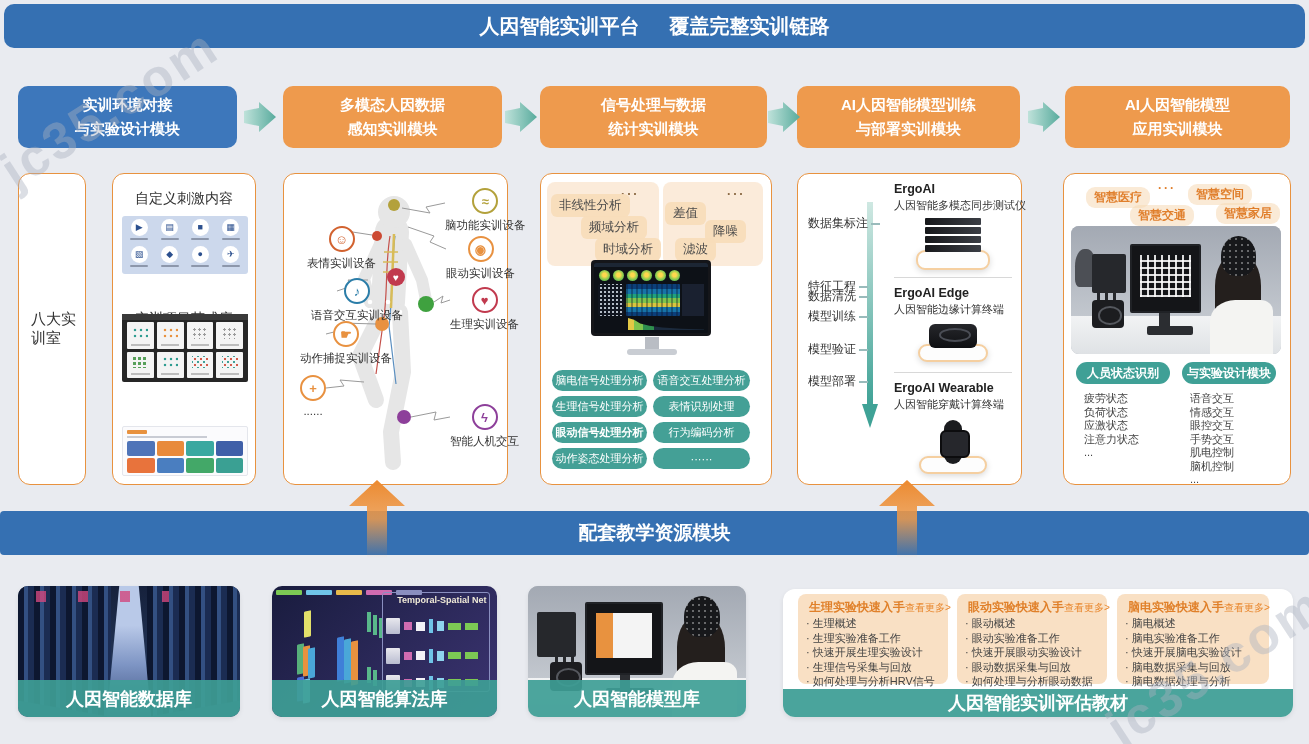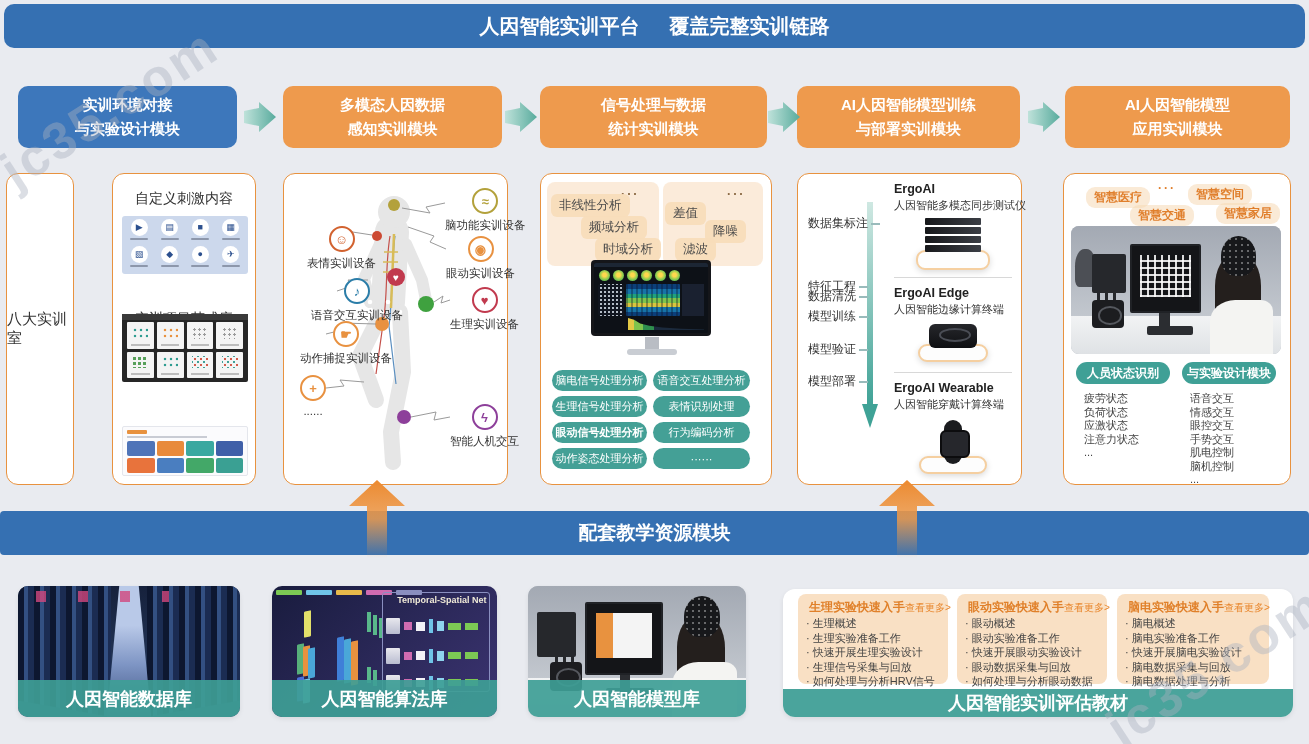--- a/index.html
+++ b/index.html
@@ -245,21 +245,21 @@
   <svg class="flow-arrow" style="left:505px;" viewBox="0 0 32 30">
     <polygon points="0,9 15,6 15,0 32,15 15,30 15,24 0,21" fill="url(#ag)"></polygon>
   </svg>
   <svg class="flow-arrow" style="left:768px;" viewBox="0 0 32 30">
     <polygon points="0,9 15,6 15,0 32,15 15,30 15,24 0,21" fill="url(#ag)"></polygon>
   </svg>
   <svg class="flow-arrow" style="left:1028px;" viewBox="0 0 32 30">
     <polygon points="0,9 15,6 15,0 32,15 15,30 15,24 0,21" fill="url(#ag)"></polygon>
   </svg>
 
-  <div class="panel rooms-label" style="left:6px;width:68px;">
+  <div class="panel rooms-label" style="left:18px;width:68px;padding-left:12px;">
     <span>八大实训室</span>
   </div>
 
   <div class="panel" style="left:112px;width:144px;">
     <div class="sec-title" style="margin-top:16px;">自定义刺激内容</div>
     <div class="stim-grid">
       <div class="stim-cell">
           <span class="stim-circ">▶</span>
           <span class="stim-cap"></span>
         </div>

